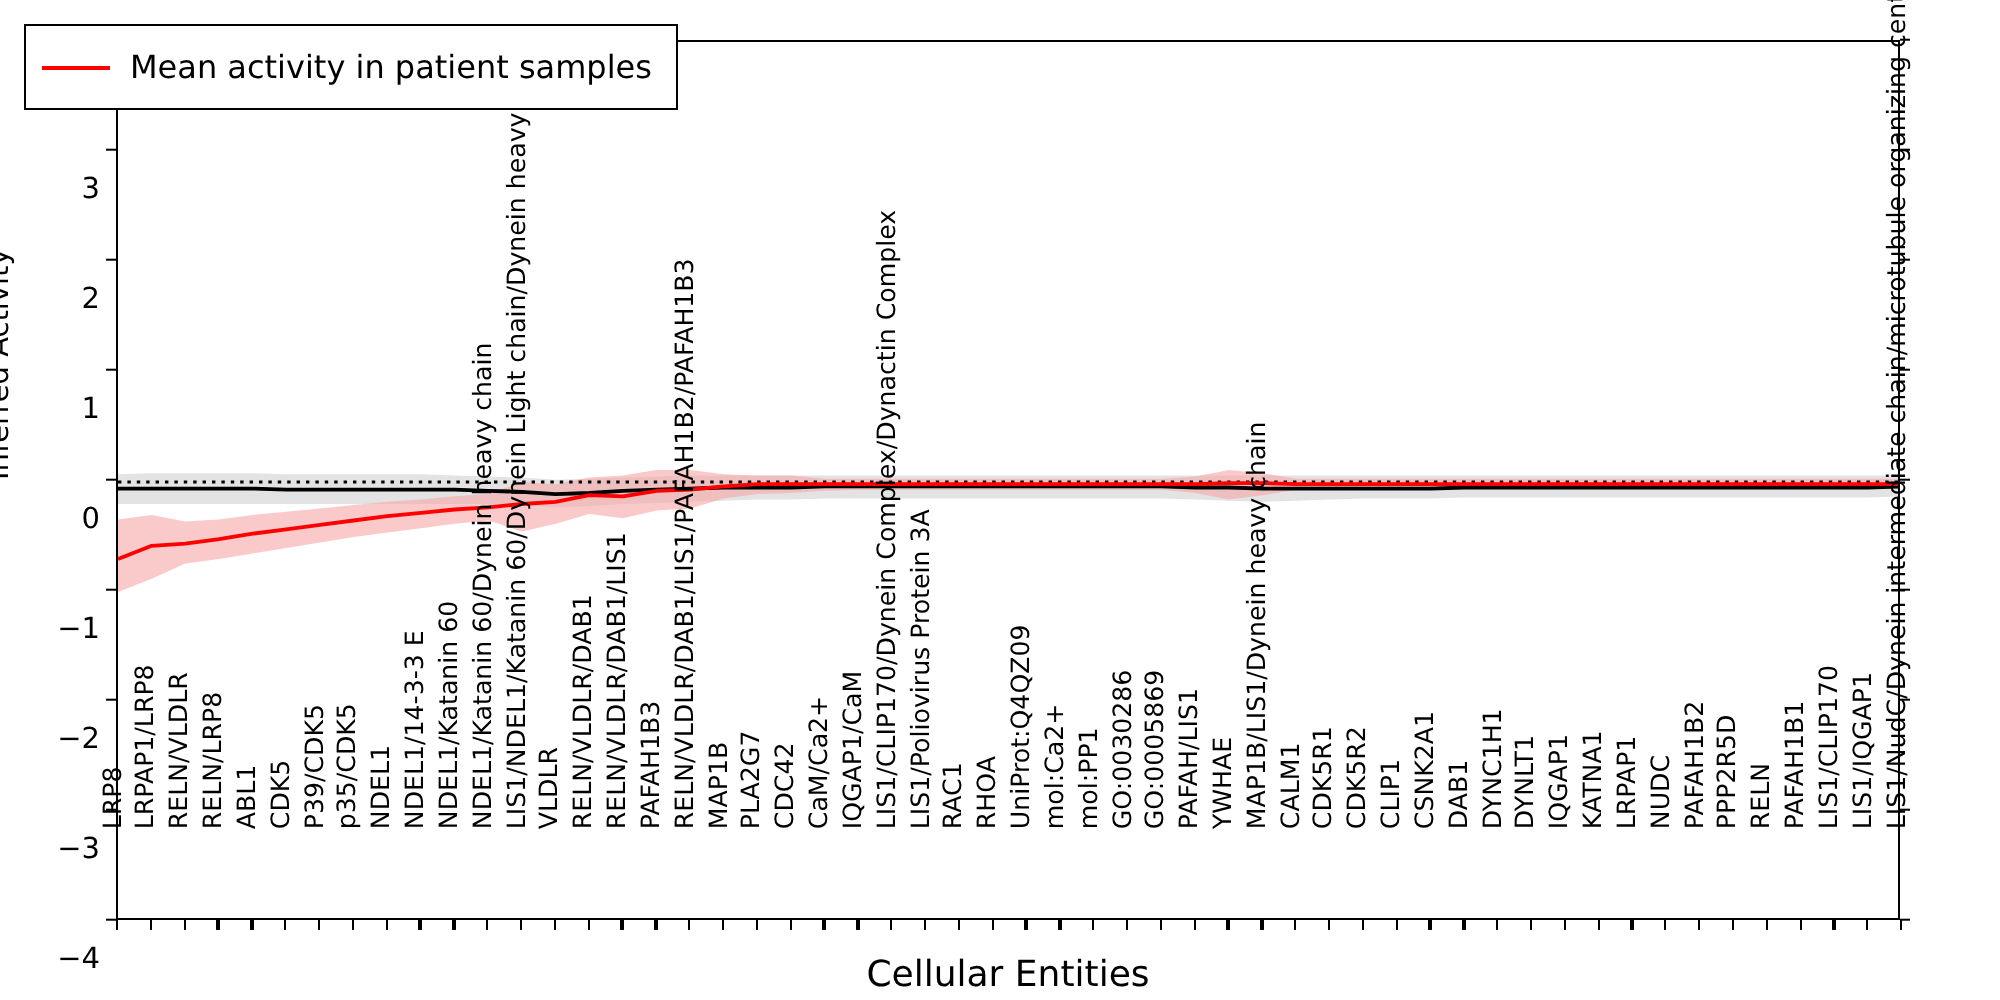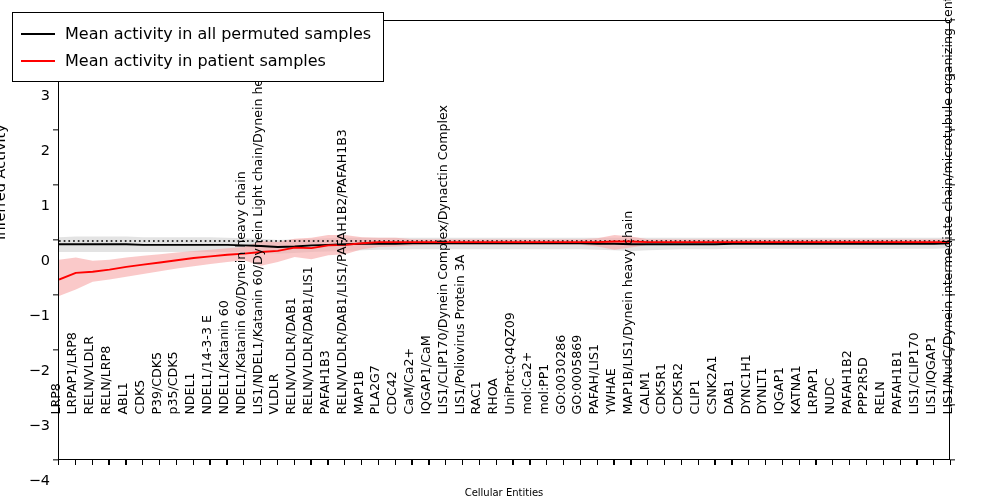--- a/index.html
+++ b/index.html
@@ -79,21 +79,21 @@
     color:#000;
     white-space:nowrap;
     transform-origin:left bottom;
     transform:rotate(-90deg);
     line-height:12.6px;
   }
   #xaxis-title{
     position:absolute;
     left:58px;bottom:2px;width:892px;
     text-align:center;
-    font-size:10px;color:#000;
+    font-size:18px;color:#000;
   }
   
   #legend{
     position:absolute;
     left:12px;top:12px;
     background:#fff;
     border:1.1px solid #000;
     padding:7px 12px 7px 8px;
     z-index:30;
   }
@@ -269,22 +269,18 @@
       <div class="xl" style="left: 846.109px;">PAFAH1B1</div>
       <div class="xl" style="left: 862.94px;">LIS1/CLIP170</div>
       <div class="xl" style="left: 879.77px;">LIS1/IQGAP1</div>
       <div class="xl" style="left: 896.6px;">LIS1/NudC/Dynein intermediate chain/microtubule organizing center</div>
     </div>
 
   <div id="xaxis-title">Cellular Entities</div>
 
   <div id="legend">
     <div class="legend-row">
-      <span class="legend-swatch" style="border-top-color:#000000"></span>
-      <span class="legend-text">Mean activity in all permuted samples</span>
-    </div>
-    <div class="legend-row">
       <span class="legend-swatch" style="border-top-color:#ff0000"></span>
       <span class="legend-text">Mean activity in patient samples</span>
     </div>
   </div>
 
 </div>
 
 </body></html>

